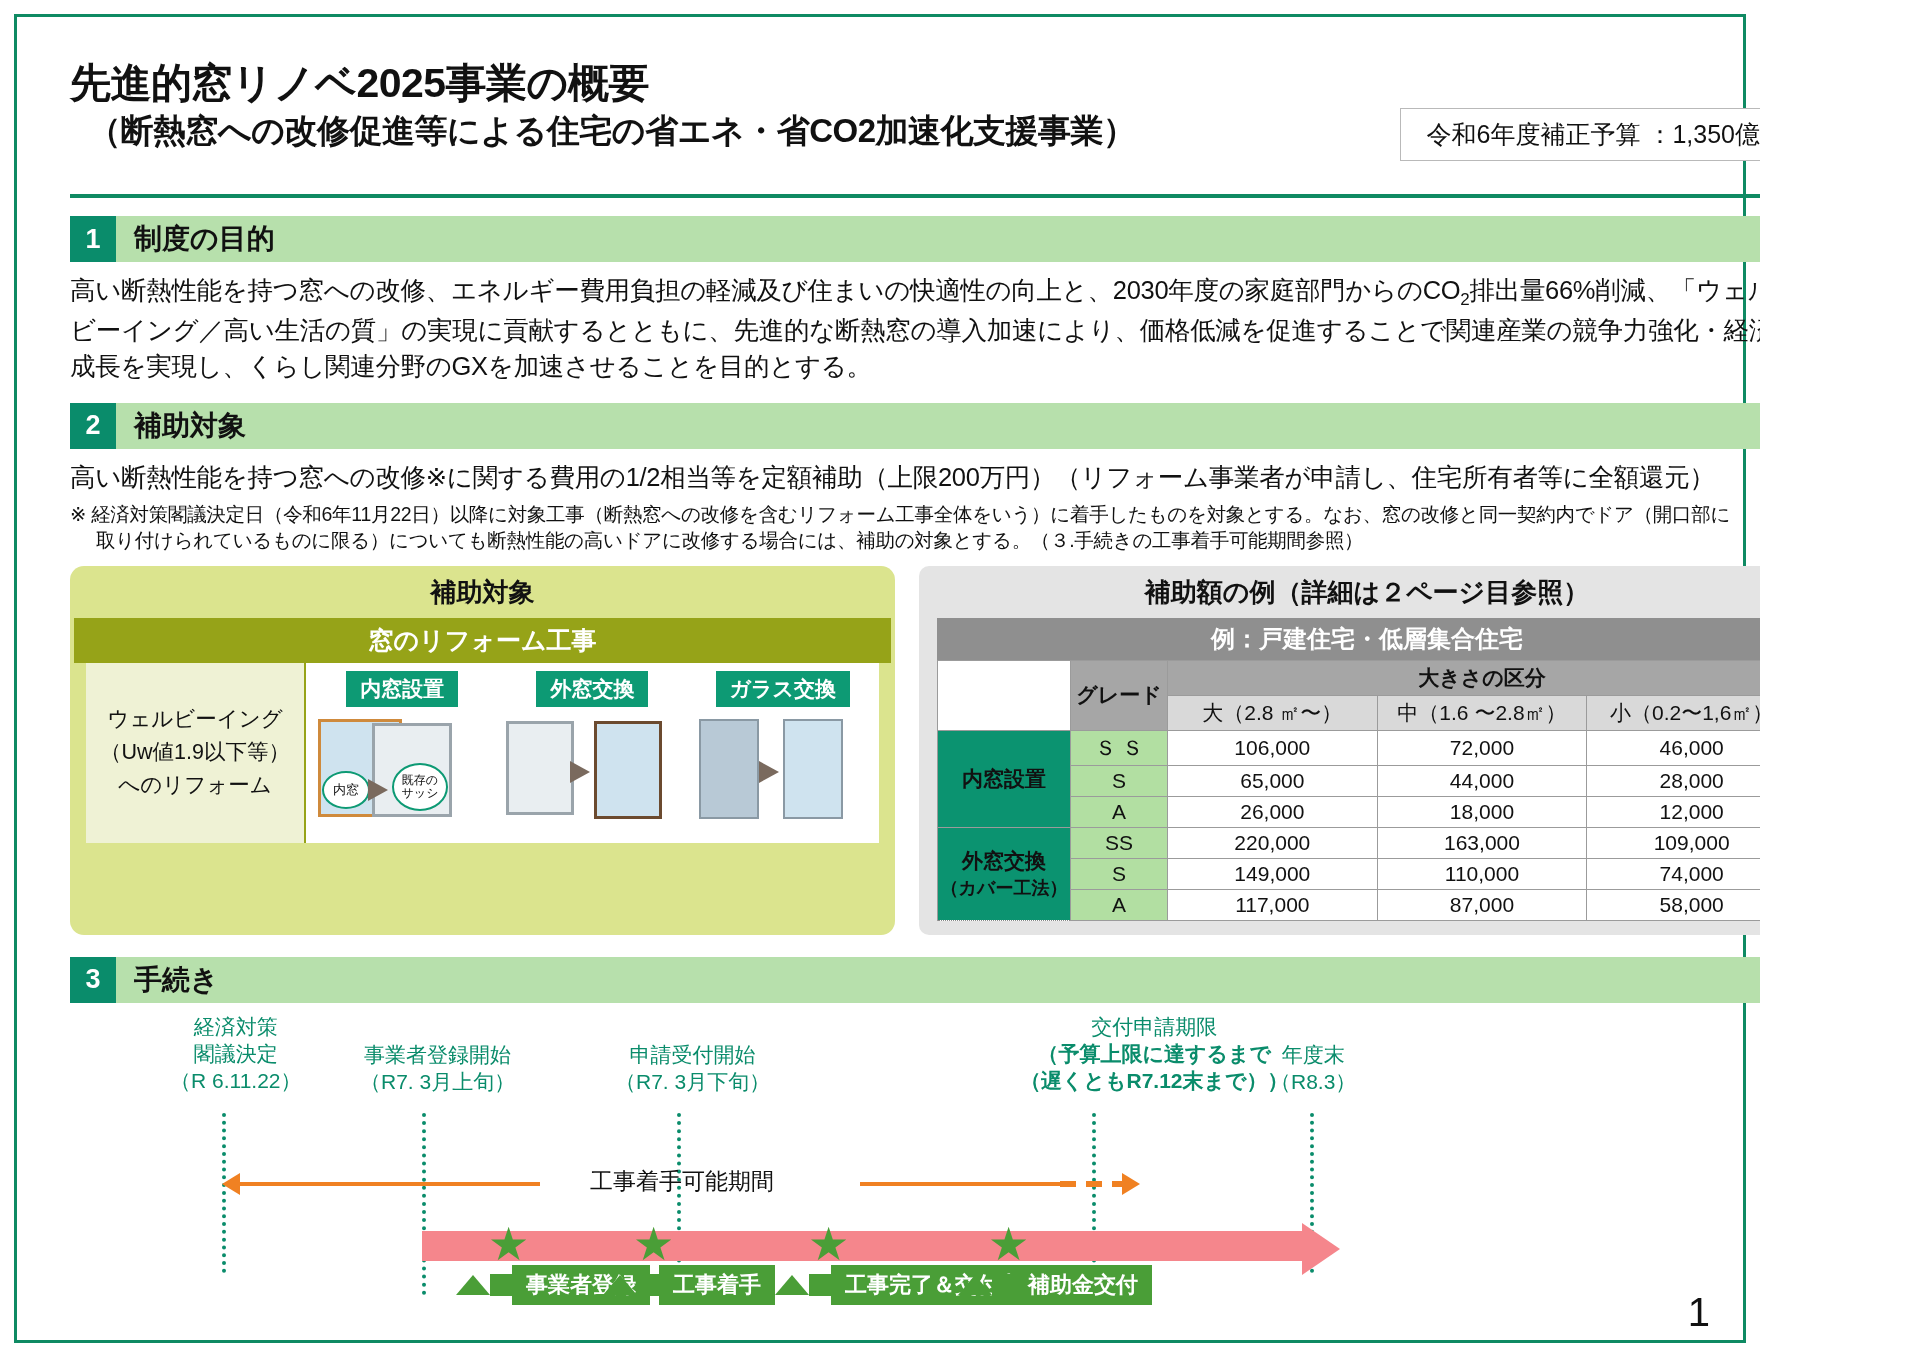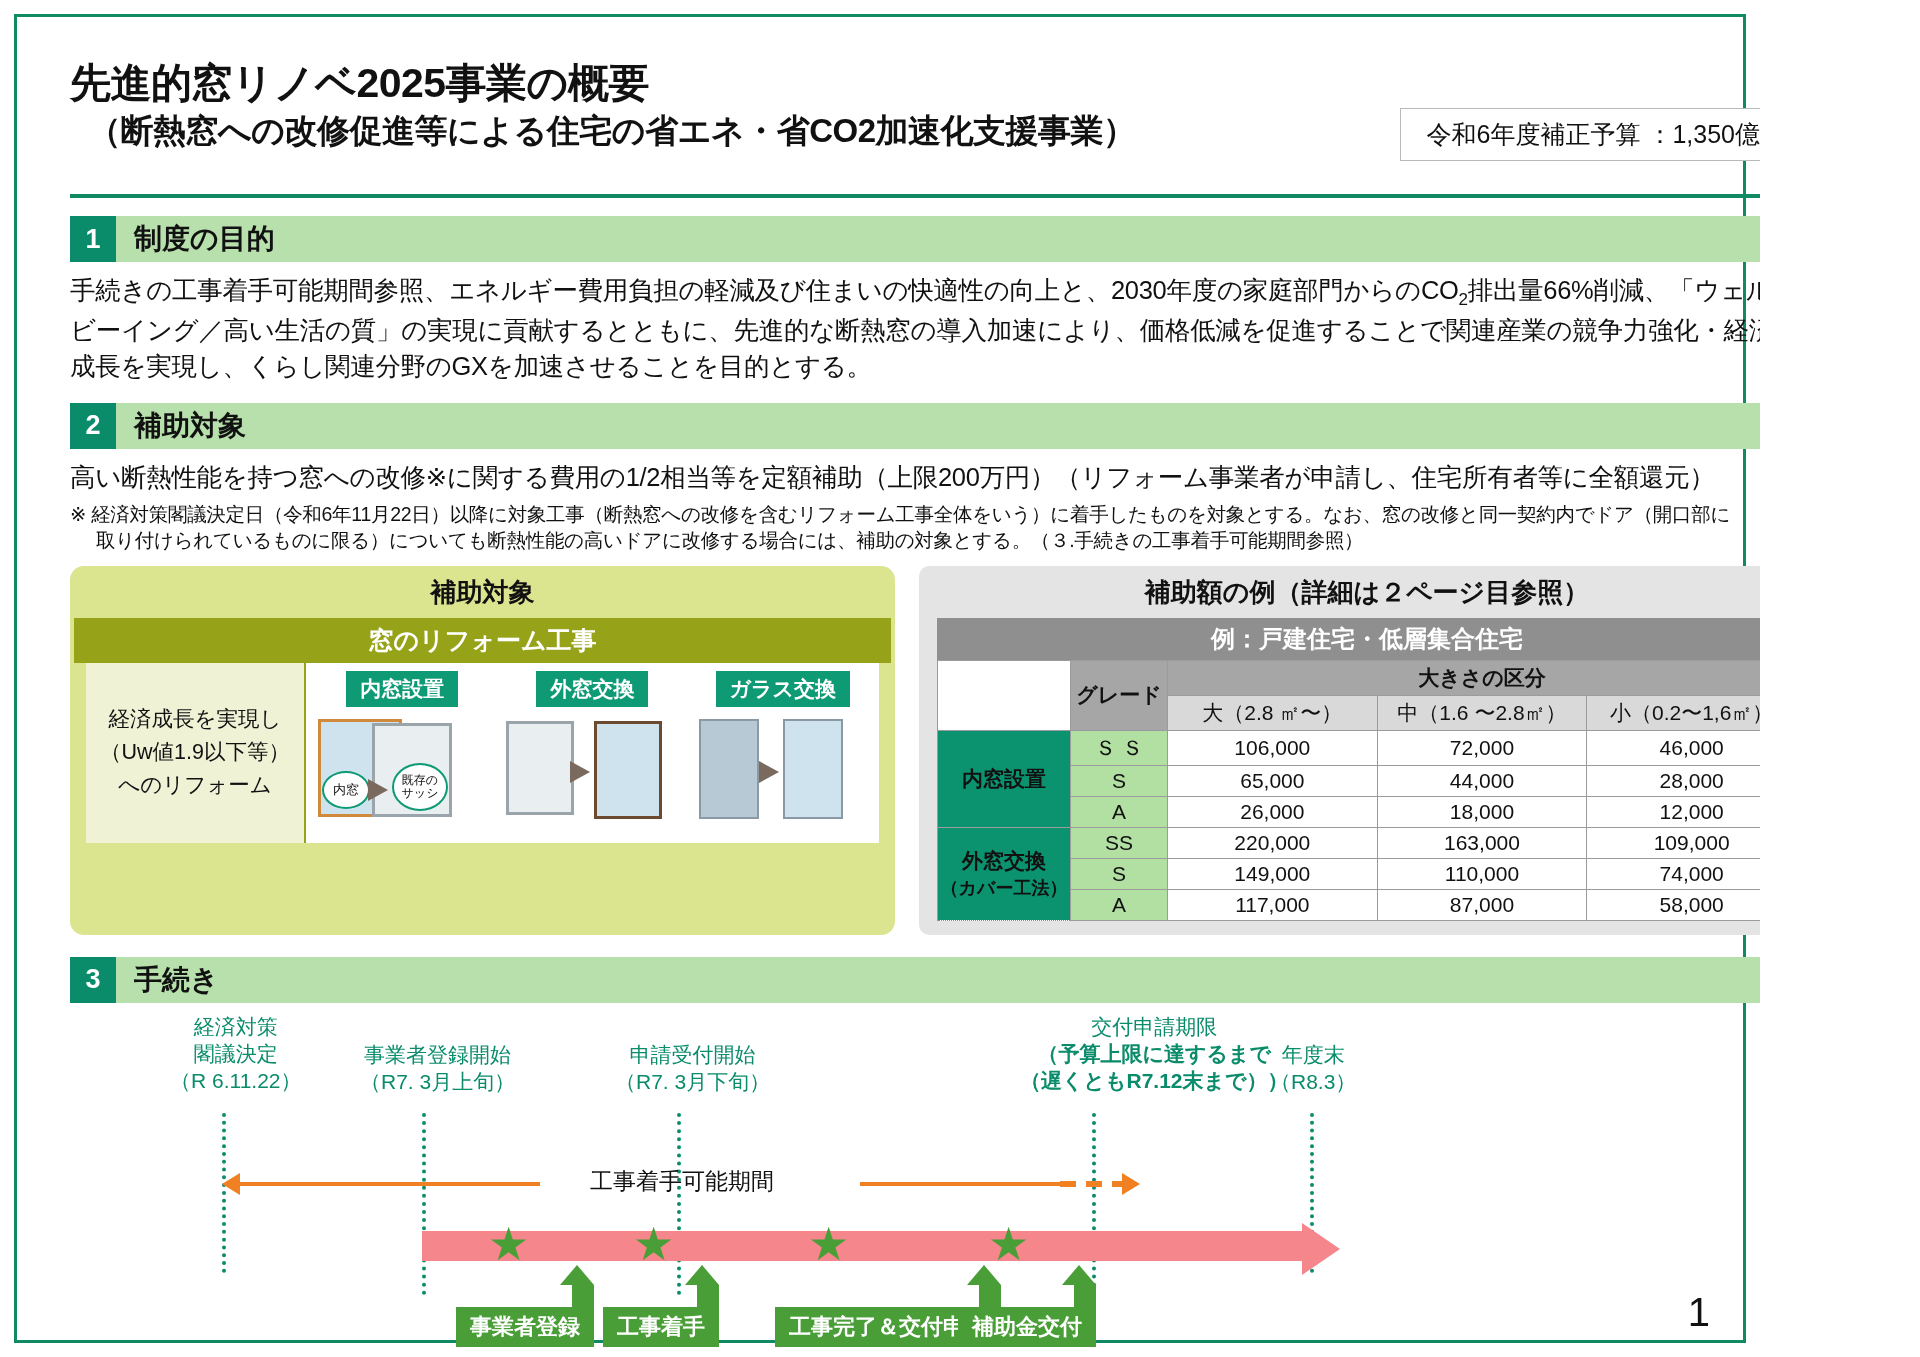--- a/index.html
+++ b/index.html
@@ -149,21 +149,21 @@
   }
   .pink-bar{
     position:absolute;height:30px;background:#f5868c;
   }
   .pink-head{
     position:absolute;width:0;height:0;
     border-top:26px solid transparent;border-bottom:26px solid transparent;
     border-left:38px solid #f5868c;
   }
   .star{position:absolute;font-size:46px;color:#4a9e37;line-height:1;}
-  .callout{position:absolute;display:flex;flex-direction:column;align-items:flex-end;}
+  .callout{position:absolute;display:flex;flex-direction:row;align-items:center;}
   .callout .stem{
     width:0;height:0;border-left:17px solid transparent;
     border-right:17px solid transparent;border-bottom:20px solid #4a9e37;
   }
   .callout .stem2{width:22px;height:22px;background:#4a9e37;}
   .callout .chip{
     background:#4a9e37;color:#fff;font-size:22px;font-weight:bold;
     padding:5px 14px;white-space:nowrap;
   }
   .pagenum{
@@ -198,40 +198,40 @@
       <div class="title2">（断熱窓への改修促進等による住宅の省エネ・省CO2加速化支援事業）</div>
       <div class="budget-box">令和6年度補正予算 ：1,350億円</div>
     </div>
 
     <div class="rule"></div>
 
     <div class="sec">
       <div class="sec-num">1</div>
       <div class="sec-bar">制度の目的</div>
     </div>
-    <div class="body-text"><span>手続きの工事着手可能期間参照、エネルギー費用負担の軽減及び住まいの快適性の向上と、2030年度の家庭部門からのCO</span><sub>2</sub><span>排出量66%削減、「ウェルビーイング／高い生活の質」の実現に貢献するとともに、先進的な断熱窓の導入加速により、価格低減を促進することで関連産業の競争力強化・経済成長を実現し、くらし関連分野のGXを加速させることを目的とする。</span></div>
+    <div class="body-text"><span>高い断熱性能を持つ窓への改修、エネルギー費用負担の軽減及び住まいの快適性の向上と、2030年度の家庭部門からのCO</span><sub>2</sub><span>排出量66%削減、「ウェルビーイング／高い生活の質」の実現に貢献するとともに、先進的な断熱窓の導入加速により、価格低減を促進することで関連産業の競争力強化・経済成長を実現し、くらし関連分野のGXを加速させることを目的とする。</span></div>
 
     <div class="sec">
       <div class="sec-num">2</div>
       <div class="sec-bar">補助対象</div>
     </div>
     <div class="body-text">高い断熱性能を持つ窓への改修※に関する費用の1/2相当等を定額補助（上限200万円）（リフォーム事業者が申請し、住宅所有者等に全額還元）</div>
     <div class="note">
       <span>※ 経済対策閣議決定日（令和6年11月22日）以降に対象工事（断熱窓への改修を含むリフォーム工事全体をいう）に着手したものを対象とする。なお、窓の改修と同一契約内でドア（開口部に</span>
       <span class="ind">取り付けられているものに限る）についても断熱性能の高いドアに改修する場合には、補助の対象とする。（３.手続きの工事着手可能期間参照）</span>
     </div>
 
     <div class="panels">
 
       <div class="lpanel">
         <div class="lpanel-title">補助対象</div>
         <div class="lp-subbar">窓のリフォーム工事</div>
         <div class="lp-row">
           <div class="lp-left">
-            <div>経済成長を実現し</div>
+            <div>ウェルビーイング</div>
             <div>（Uw値1.9以下等）</div>
             <div>へのリフォーム</div>
           </div>
           <div class="lp-right">
 
             <div class="lp-card">
               <div class="lp-chip">内窓設置</div>
               <div class="lp-art">
                 <div class="frame" style="left:6px;top:6px;width:78px;height:92px;"></div>
                 <div class="frame gray" style="left:60px;top:10px;width:74px;height:88px;"></div>

